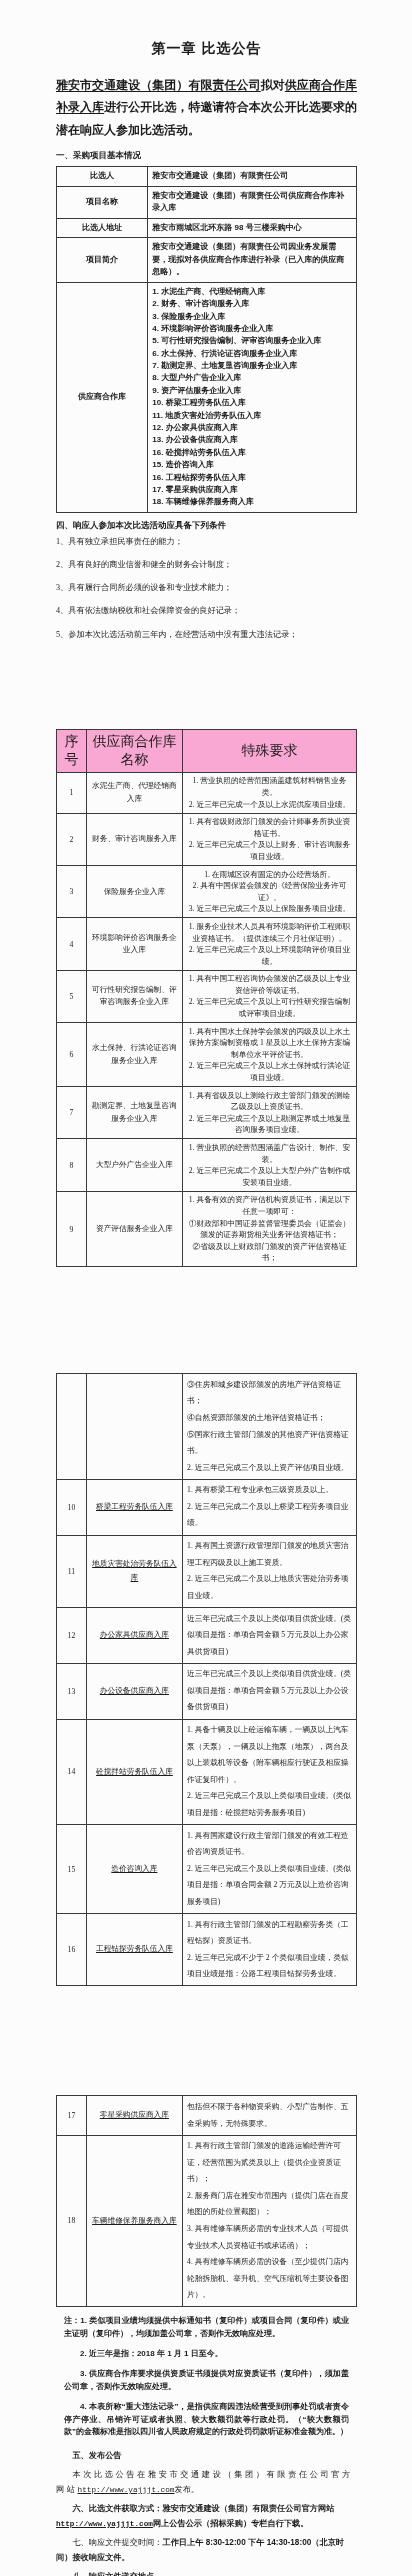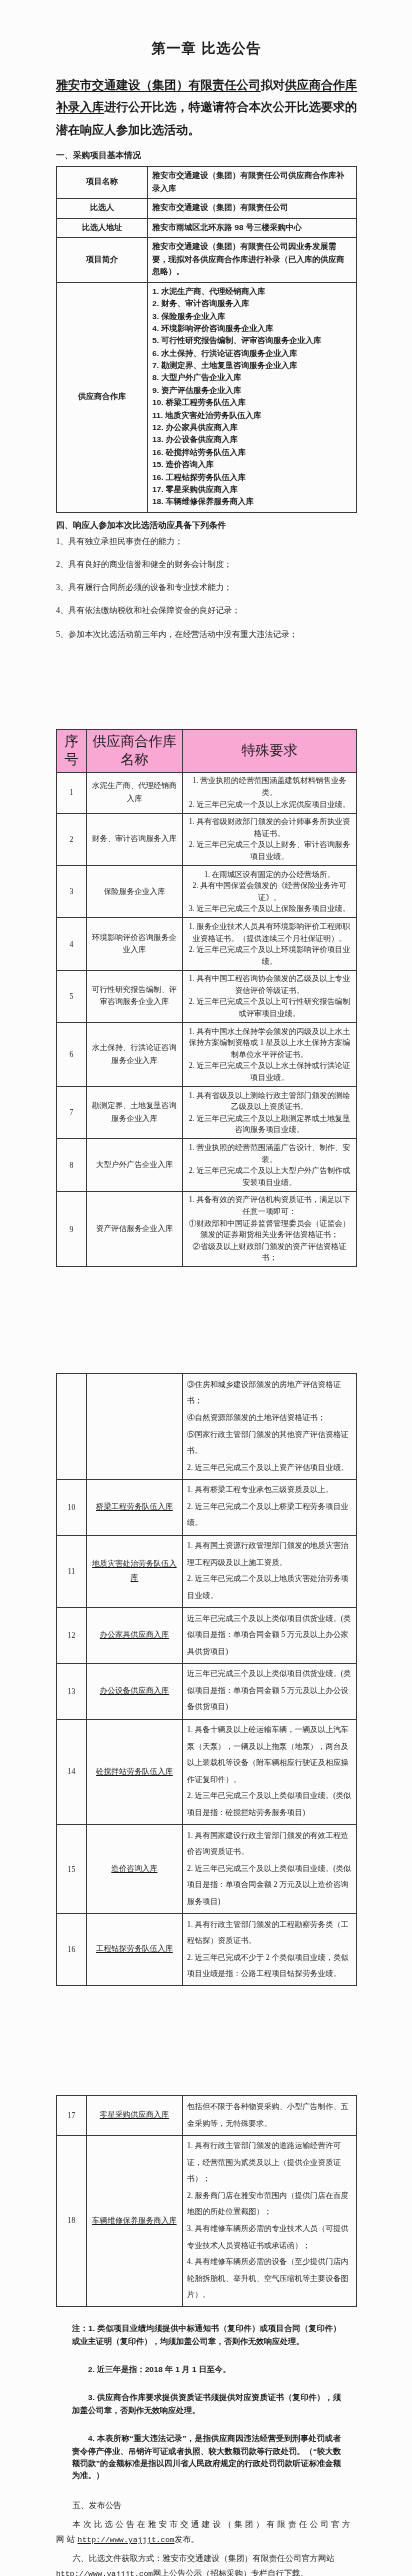--- a/index.html
+++ b/index.html
@@ -46,53 +46,53 @@
   }
   .t2 td.no{width:20.6px; text-align:center;}
   .t2 td.nm{width:87px; text-align:center; line-height:1.6;}
   .t2 td.rq{text-align:left; white-space:pre-line;}
   .t2.tight td.rq{line-height:1.5;text-align:center;}
   .t2.loose td.rq{line-height:2.15;}
   .t2.loose td.nm{line-height:1.9;text-decoration:underline;}
   
   .notes p{
     font-family:"Liberation Sans","DejaVu Sans",sans-serif;
-    font-weight:bold; font-size:8px; line-height:1.55; margin:16px; text-align:justify;
+    font-weight:bold; font-size:8px; line-height:1.55; margin:8px; text-align:justify;
   }
   .notes p.ind{text-indent:2em;}
   
   .close p{font-size:8.2px; line-height:1.75; margin:0 0 5.2px 0;}
-  .b{font-family:"Liberation Sans","DejaVu Sans",sans-serif; font-weight:normal;}
+  .b{font-family:"Liberation Sans","DejaVu Sans",sans-serif; font-weight:bold;}
   .sp{letter-spacing:2.6px;}
   .gap{width:100%;}
   a.link{color:#1c1c1c; text-decoration:underline; cursor:pointer;
     font-family:"Liberation Mono","DejaVu Sans Mono",monospace; font-size:7.7px;}
 </style>
 </head>
 <body>
 
 <div class="doc">
 
   <h1 class="title">第一章  比选公告</h1>
 
   <p class="intro"><span class="u">雅安市交通建设（集团）有限责任公司</span><span>拟对</span><span class="u">供应商合作库补录入库</span><span>进行公开比选，特邀请符合本次公开比选要求的潜在响应人参加比选活动。</span></p>
 
   <h2 class="sec">一、采购项目基本情况</h2>
 
   <table class="t1">
     <tbody>
 
         <tr>
+          <td class="lbl">比选人</td>
+          <td class="val">雅安市交通建设（集团）有限责任公司</td>
+        </tr>
+
+        <tr>
           <td class="lbl">项目名称</td>
           <td class="val">雅安市交通建设（集团）有限责任公司供应商合作库补录入库</td>
-        </tr>
-
-        <tr>
-          <td class="lbl">比选人</td>
-          <td class="val">雅安市交通建设（集团）有限责任公司</td>
         </tr>
 
         <tr>
           <td class="lbl">比选人地址</td>
           <td class="val">雅安市雨城区北环东路 98 号三楼采购中心</td>
         </tr>
 
         <tr>
           <td class="lbl">项目简介</td>
           <td class="val">雅安市交通建设（集团）有限责任公司因业务发展需要，现拟对各供应商合作库进行补录（已入库的供应商忽略）。</td>

